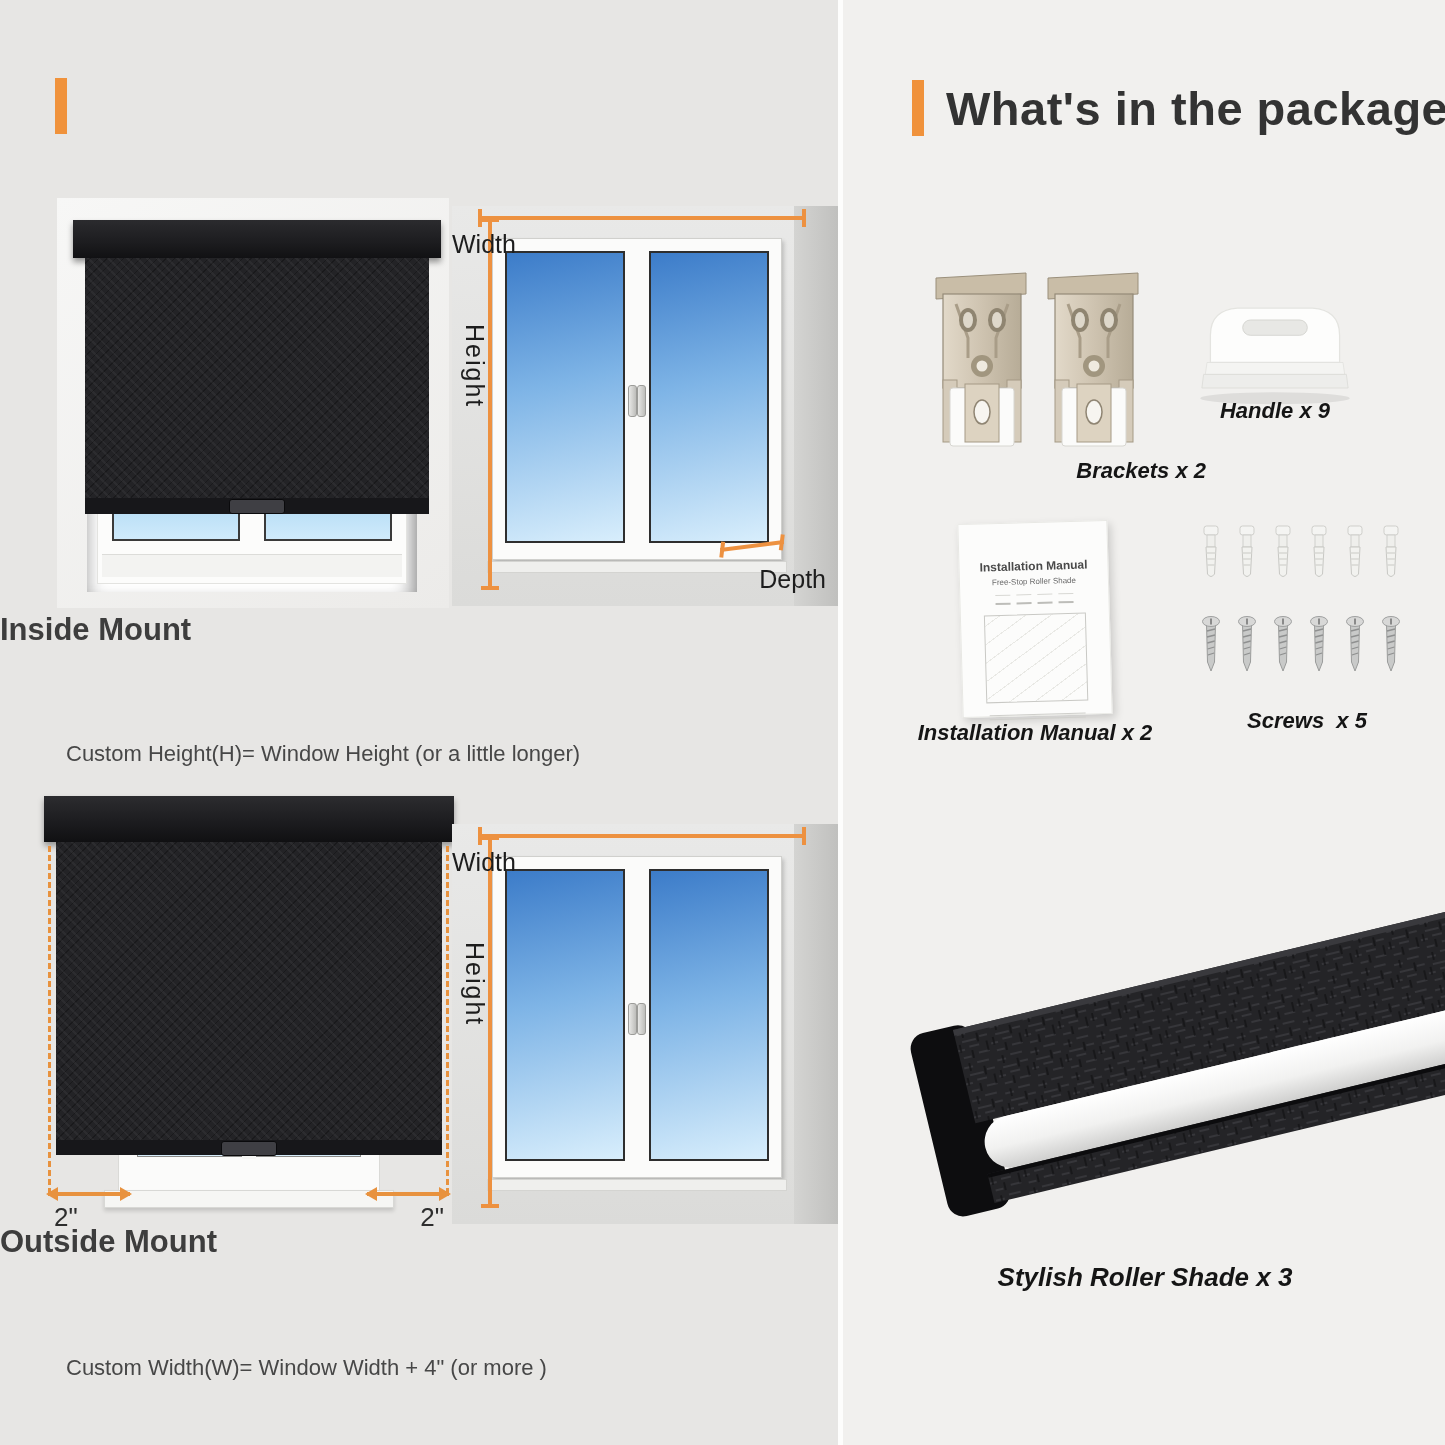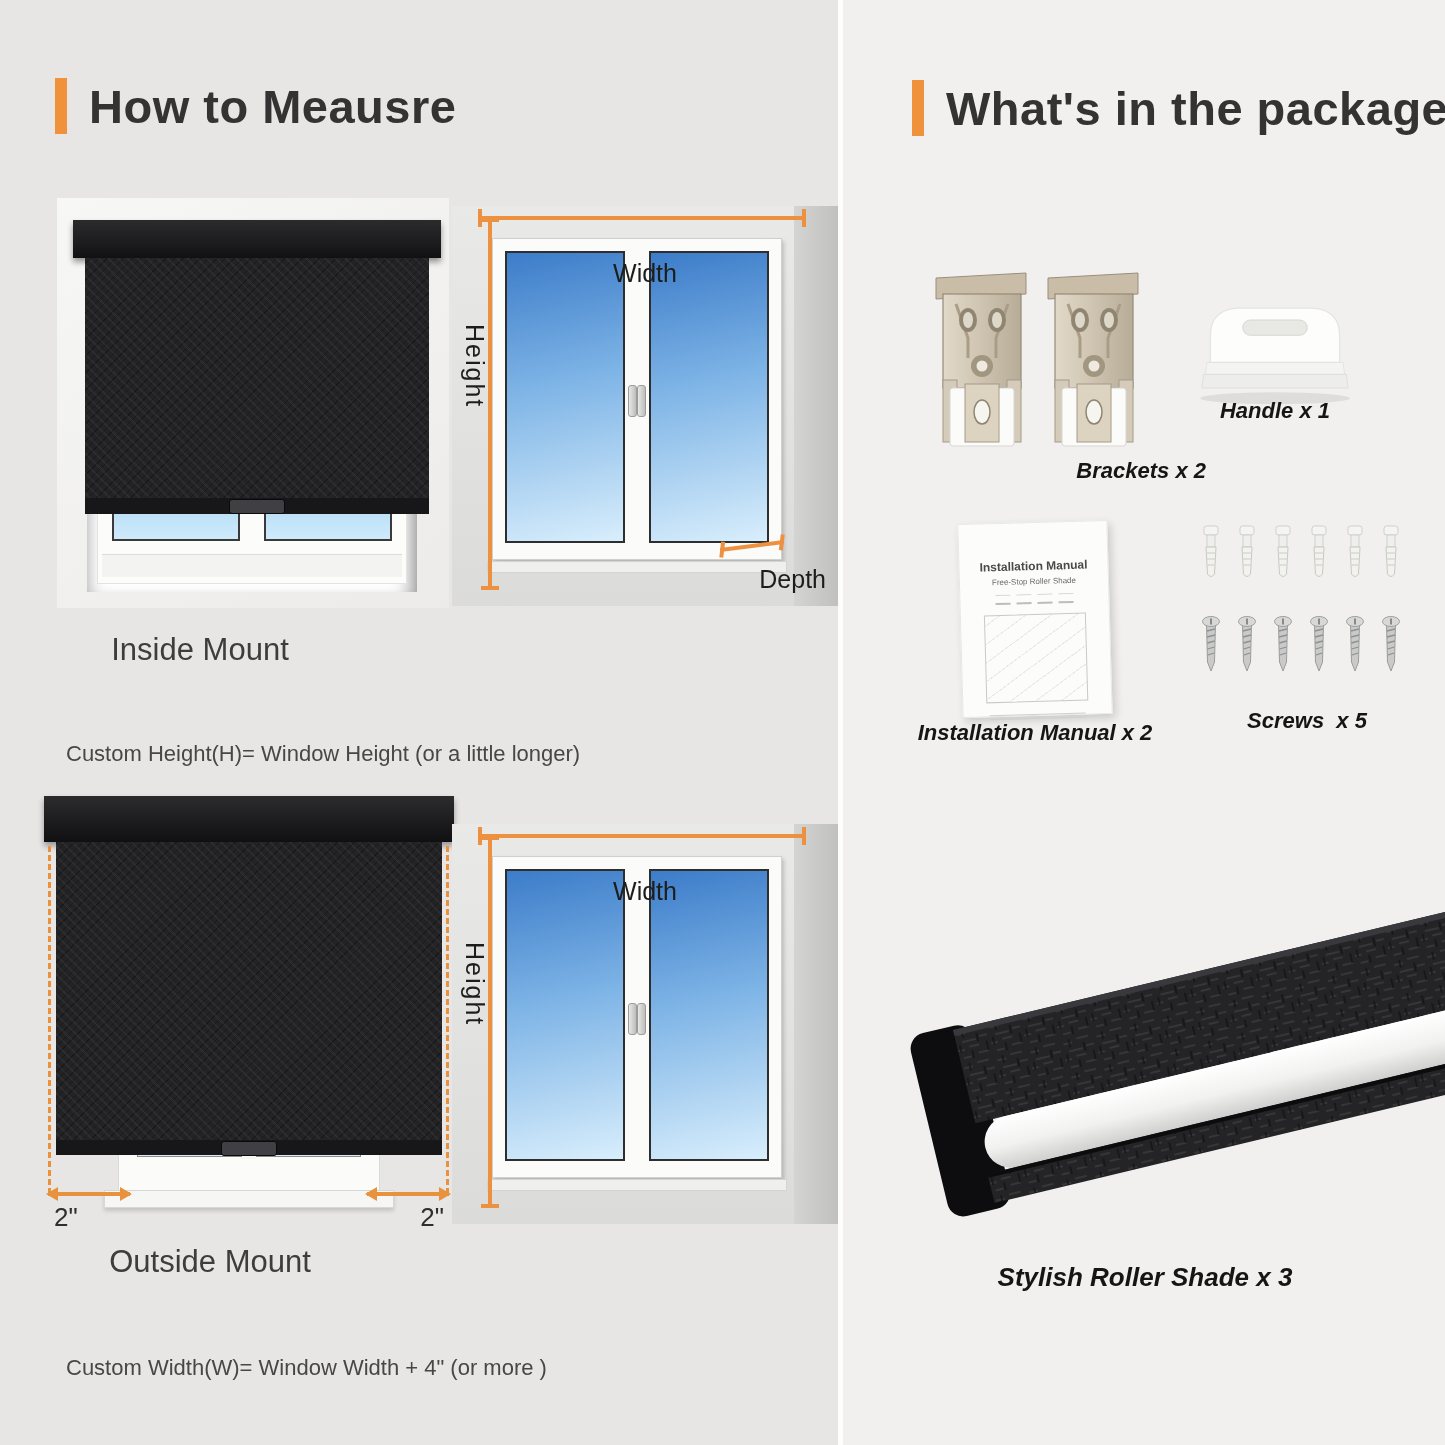--- a/index.html
+++ b/index.html
@@ -14,21 +14,21 @@
   
   .right-panel{position:absolute;left:843px;top:0;width:602px;height:1445px;background:#f1f0ee;}
   .divider{position:absolute;left:838px;top:0;width:5px;height:1445px;background:#fdfdfc;}
 
   
   .sec-header{position:absolute;display:flex;align-items:center;}
   .accent-bar{width:12px;height:56px;background:#F0923B;margin-right:22px;flex:0 0 auto;}
   .sec-title{font-size:47px;font-weight:bold;color:#333;letter-spacing:0.5px;white-space:nowrap;}
 
   
-  .mount-heading{position:absolute;text-align:center;font-size:31px;font-weight:normal;color:#3d3d3d;margin-top:20px;}
+  .mount-heading{position:absolute;text-align:left;font-size:31px;font-weight:bold;color:#3d3d3d;}
   .specs{position:absolute;font-size:22px;color:#474747;line-height:35px;white-space:pre-wrap;}
   .pack-label{position:absolute;text-align:center;font-size:22px;font-weight:bold;font-style:italic;color:#151515;white-space:pre-wrap;}
 
   
   .photo-inside{position:absolute;left:57px;top:198px;width:392px;height:410px;
     background:linear-gradient(145deg,#f7f7f6,#ecebe9);}
   .pi-opening{position:absolute;left:30px;right:32px;top:28px;bottom:16px;background:#fff;
     box-shadow:inset 0 18px 18px -8px rgba(0,0,0,.50),
                inset 16px 0 16px -10px rgba(0,0,0,.14),
                inset -18px 0 18px -10px rgba(0,0,0,.30);}
@@ -59,21 +59,21 @@
   .d-handle{position:absolute;top:46%;width:7px;height:30px;background:linear-gradient(90deg,#e8e8e6,#bdbdba);
     border:1px solid #9c9c99;border-radius:3px;}
   .d-handle.h1{left:3px;} .d-handle.h2{right:3px;}
   .d-sillbar{position:absolute;left:-6px;right:-6px;bottom:-14px;height:10px;background:#efefed;border:1px solid #d4d4d1;}
   .arrow-h{position:absolute;top:10px;left:26px;right:32px;height:4px;background:#ED9140;}
   .arrow-h::before,.arrow-h::after{content:"";position:absolute;top:-7px;width:4px;height:18px;background:#ED9140;}
   .arrow-h::before{left:0;} .arrow-h::after{right:0;}
   .arrow-v{position:absolute;left:36px;top:12px;bottom:16px;width:4px;background:#ED9140;}
   .arrow-v::before,.arrow-v::after{content:"";position:absolute;left:-7px;width:18px;height:4px;background:#ED9140;}
   .arrow-v::before{top:0;} .arrow-v::after{bottom:0;}
-  .lbl-width{position:absolute;top:24px;left:0;right:0;text-align:center;font-size:25px;color:#1d1d1d;margin-top:29px;}
+  .lbl-width{position:absolute;top:24px;left:0;right:0;font-size:25px;color:#1d1d1d;}
   .lbl-height{position:absolute;left:8px;top:118px;writing-mode:vertical-rl;font-size:25px;color:#1d1d1d;letter-spacing:2px;}
   .depth-line{position:absolute;right:54px;bottom:58px;width:64px;height:4px;background:#ED9140;transform:rotate(-7deg);}
   .depth-line::before,.depth-line::after{content:"";position:absolute;width:4px;height:16px;background:#ED9140;top:-6px;}
   .depth-line::before{left:0;transform:rotate(14deg);} .depth-line::after{right:0;transform:rotate(14deg);}
   .lbl-depth{position:absolute;right:12px;bottom:12px;font-size:25px;color:#1d1d1d;}
 
   
   .photo-outside{position:absolute;left:40px;top:792px;width:420px;height:455px;}
   .po-window{position:absolute;left:78px;right:80px;top:340px;height:64px;background:#fbfbfa;border:1px solid #dadad7;}
   .po-glass{position:absolute;left:18px;right:18px;top:4px;height:18px;background:linear-gradient(180deg,#bfe0f5,#d8edfb);border:1px solid #8a8a88;}
@@ -111,21 +111,20 @@
   .shade-svg{position:absolute;left:845px;top:858px;}
 </style>
 </head>
 <body>
 
 <div class="right-panel"></div>
 <div class="divider"></div>
 
 <div class="sec-header" style="left:55px;top:78px;">
   <div class="accent-bar"></div>
-  <div class="sec-title">How to Meausre</div>
 </div>
 
 <div class="photo-inside">
   <div class="pi-opening">
     <div class="pi-window">
       <div class="pi-glass gl"></div>
       <div class="pi-glass gr"></div>
       <div class="pi-sill"></div>
     </div>
   </div>
@@ -241,21 +240,21 @@
 </svg>
 <div class="pack-label" style="left:956px;top:458px;width:250px;text-align:right;">Brackets x 2</div>
 
 <svg class="abs" style="left:1190px;top:294px;" width="170" height="120" viewBox="0 0 200 140">
   <ellipse cx="100" cy="122" rx="88" ry="7" fill="rgba(0,0,0,0.08)"></ellipse>
   <path d="M24,80 L24,48 Q24,18 56,16 L144,16 Q176,18 176,48 L176,80 Z" fill="#fdfdfc" stroke="#e4e4e0" stroke-width="1.5"></path>
   <rect x="62" y="30" width="76" height="18" rx="9" fill="#e8e8e5" stroke="#d1d1cc" stroke-width="1"></rect>
   <path d="M20,80 L180,80 L182,94 L18,94 Z" fill="#f4f4f2" stroke="#e2e2de" stroke-width="1"></path>
   <path d="M16,94 L184,94 L186,110 L14,110 Z" fill="#ededeb" stroke="#dcdcd8" stroke-width="1"></path>
 </svg>
-<div class="pack-label" style="left:1180px;top:398px;width:190px;">Handle x 1</div>
+<div class="pack-label" style="left:1180px;top:398px;width:190px;">Handle x 9</div>
 
 <div class="manual">
   <div class="manual-title">Installation Manual</div>
   <div class="manual-sub">Free-Stop Roller Shade</div>
   <div class="manual-glyphs">
       <span></span>
       <span></span>
       <span></span>
       <span></span>
     </div>

